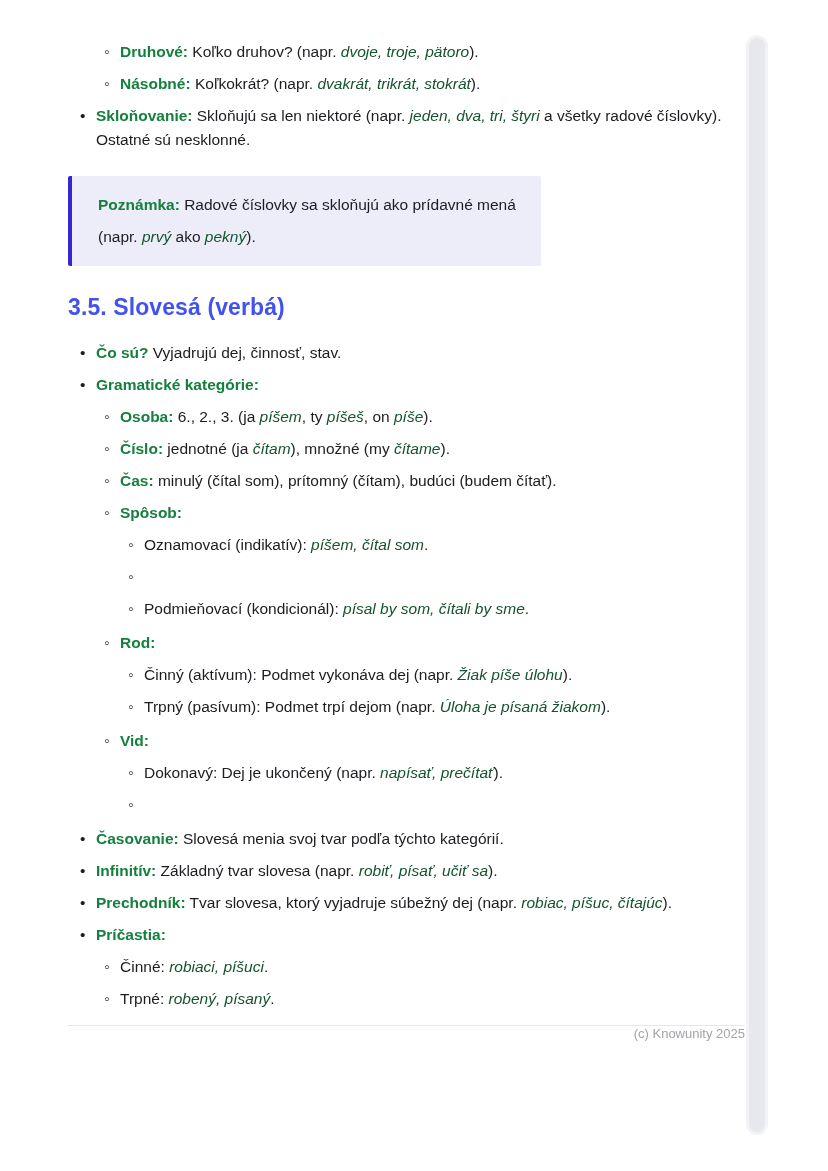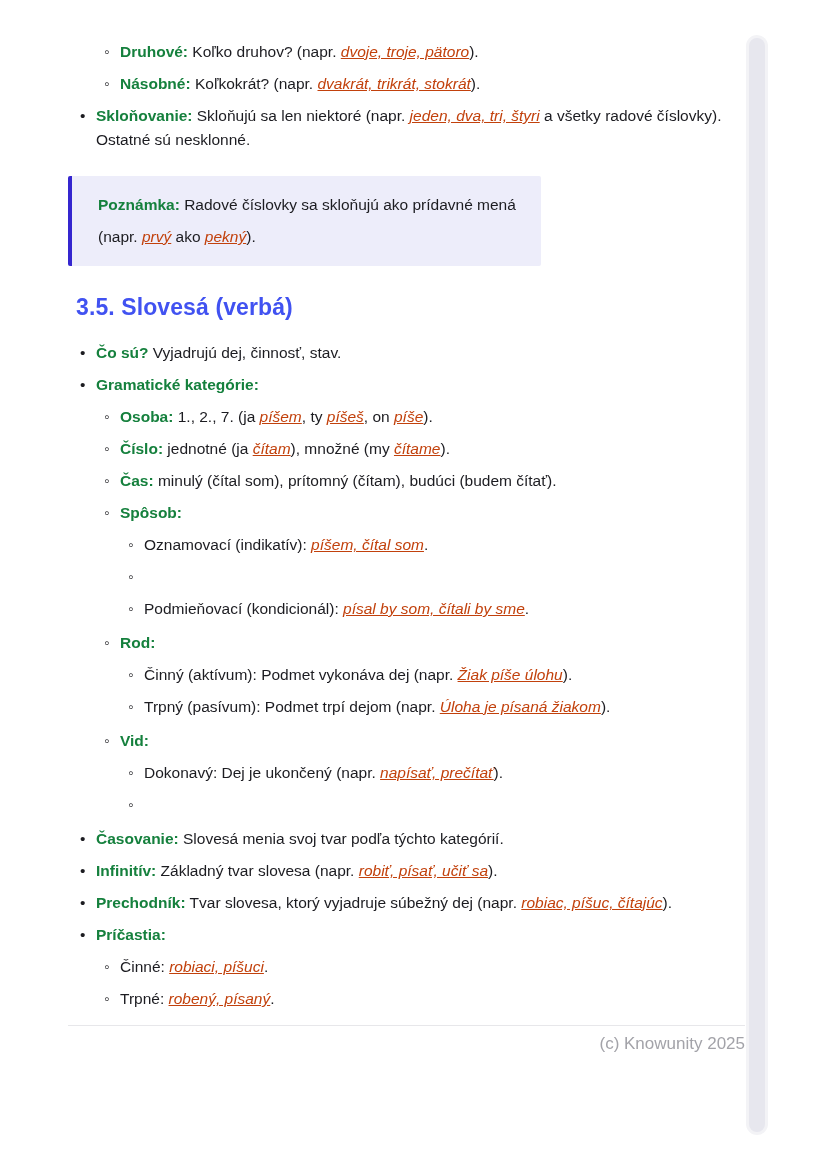--- a/index.html
+++ b/index.html
@@ -11,33 +11,33 @@
   }
   .doc{position:absolute;top:0;left:68px;width:660px;padding-top:40px;}
   .item{display:flex;margin-bottom:8px;line-height:24px;}
   .item.lvl1{padding-left:12px;}
   .item.lvl2{padding-left:36px;}
   .item.lvl3{padding-left:60px;}
   .item.gap{margin-top:10px;}
   .marker{flex:0 0 16px;color:#1c1c21;}
   .txt{flex:1;}
   .b{font-weight:700;color:#15803d;}
-  .i{font-style:italic;color:#c2410c;text-decoration:underline;}
+  .i{font-style:italic;color:#14532d;}
   .note{
     margin:24px 4px 0 0;width:473px;box-sizing:border-box;
     background:var(--note-bg,#ededfa);
     border-left:4px solid var(--note-border,#3526cf);
     padding:13px 24px 13px 26px;line-height:32px;border-radius:2px;
   }
   h2.section-heading{
-    margin:28px 0 20px 8px;font-size:23px;font-weight:700;
+    margin:28px 0 20px 0;font-size:23px;font-weight:700;
     color:var(--heading,#4152f1);letter-spacing:0.1px;
   }
   .footer-rule{margin-top:14px;width:677px;border-top:1px solid #e7e7ea;height:0;}
-  .footer-text{width:677px;text-align:right;color:#a3a3a9;font-size:17px;margin-top:8px;}
+  .footer-text{width:677px;text-align:right;color:#a3a3a9;font-size:13px;margin-top:0;}
   .scrollbar{
     position:absolute;left:746px;top:35px;width:22px;height:1100px;
     background:#f3f3f6;border-radius:11px;
   }
   .scroll-thumb{
     position:absolute;left:3px;top:3px;width:16px;height:1094px;
     background:#e7e7ee;border-radius:8px;
   }
 </style>
 </head>
@@ -70,21 +70,21 @@
       <div class="item lvl1">
         <span class="marker">•</span>
         <span class="txt"><span class="b">Čo sú?</span><span> Vyjadrujú dej, činnosť, stav.</span></span>
       </div>
       <div class="item lvl1">
         <span class="marker">•</span>
         <span class="txt"><span class="b">Gramatické kategórie:</span></span>
       </div>
       <div class="item lvl2">
         <span class="marker">◦</span>
-        <span class="txt"><span class="b">Osoba:</span><span> 1., 2., 7. (ja </span><span class="i">píšem</span><span>, ty </span><span class="i">píšeš</span><span>, on </span><span class="i">píše</span><span>).</span></span>
+        <span class="txt"><span class="b">Osoba:</span><span> 6., 2., 3. (ja </span><span class="i">píšem</span><span>, ty </span><span class="i">píšeš</span><span>, on </span><span class="i">píše</span><span>).</span></span>
       </div>
       <div class="item lvl2">
         <span class="marker">◦</span>
         <span class="txt"><span class="b">Číslo:</span><span> jednotné (ja </span><span class="i">čítam</span><span>), množné (my </span><span class="i">čítame</span><span>).</span></span>
       </div>
       <div class="item lvl2">
         <span class="marker">◦</span>
         <span class="txt"><span class="b">Čas:</span><span> minulý (čítal som), prítomný (čítam), budúci (budem čítať).</span></span>
       </div>
       <div class="item lvl2">

